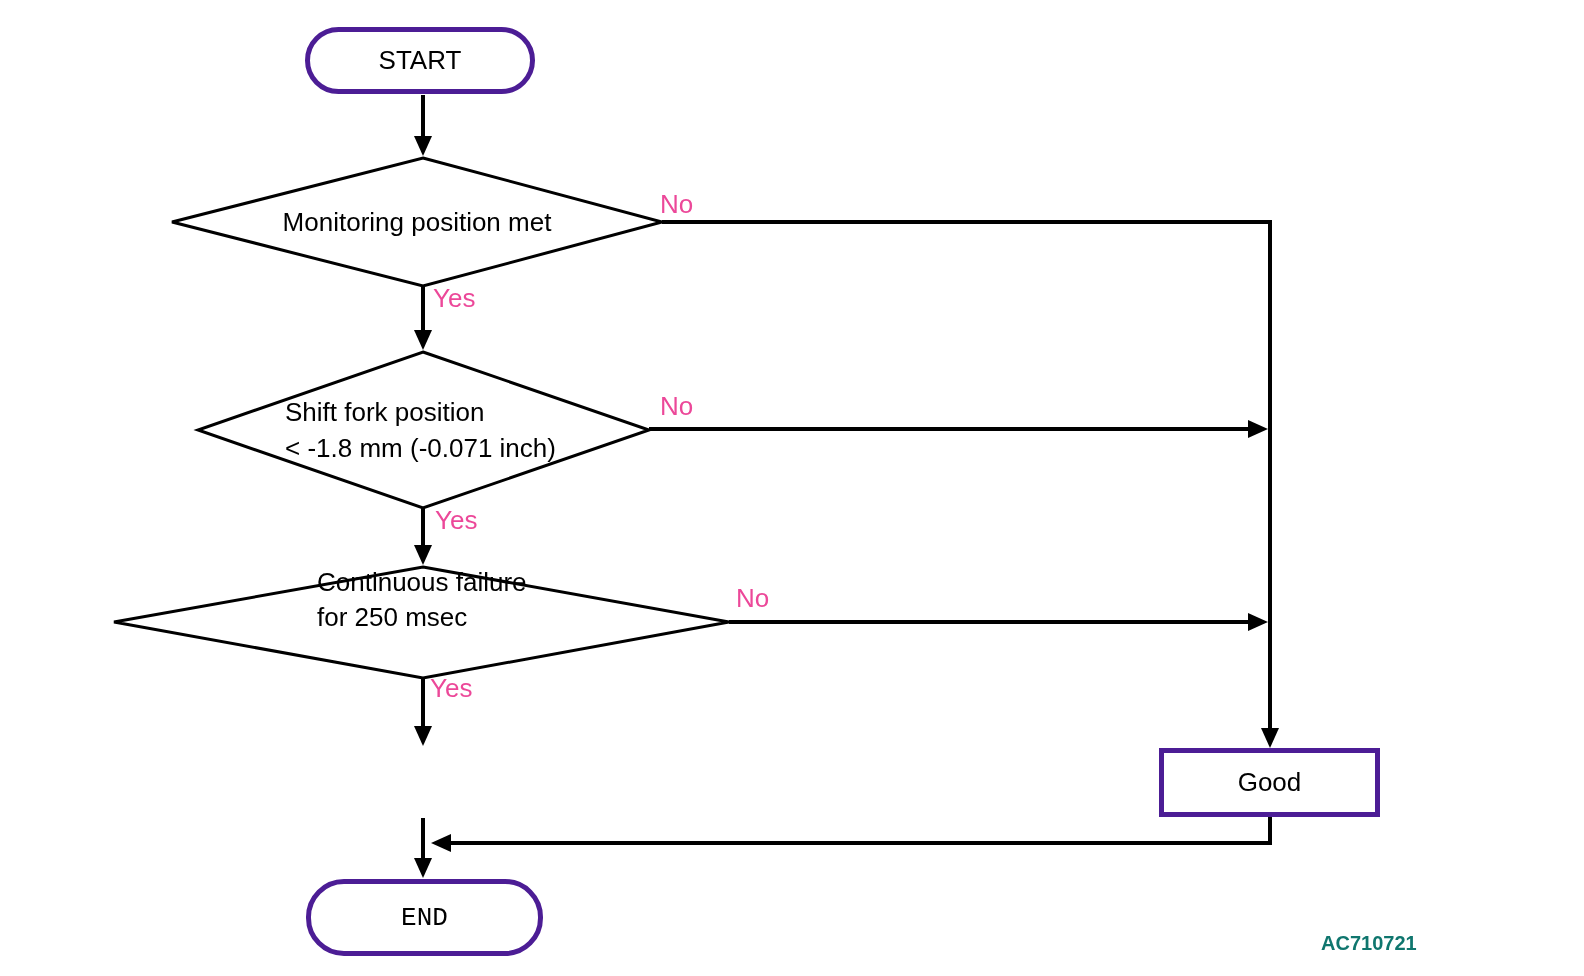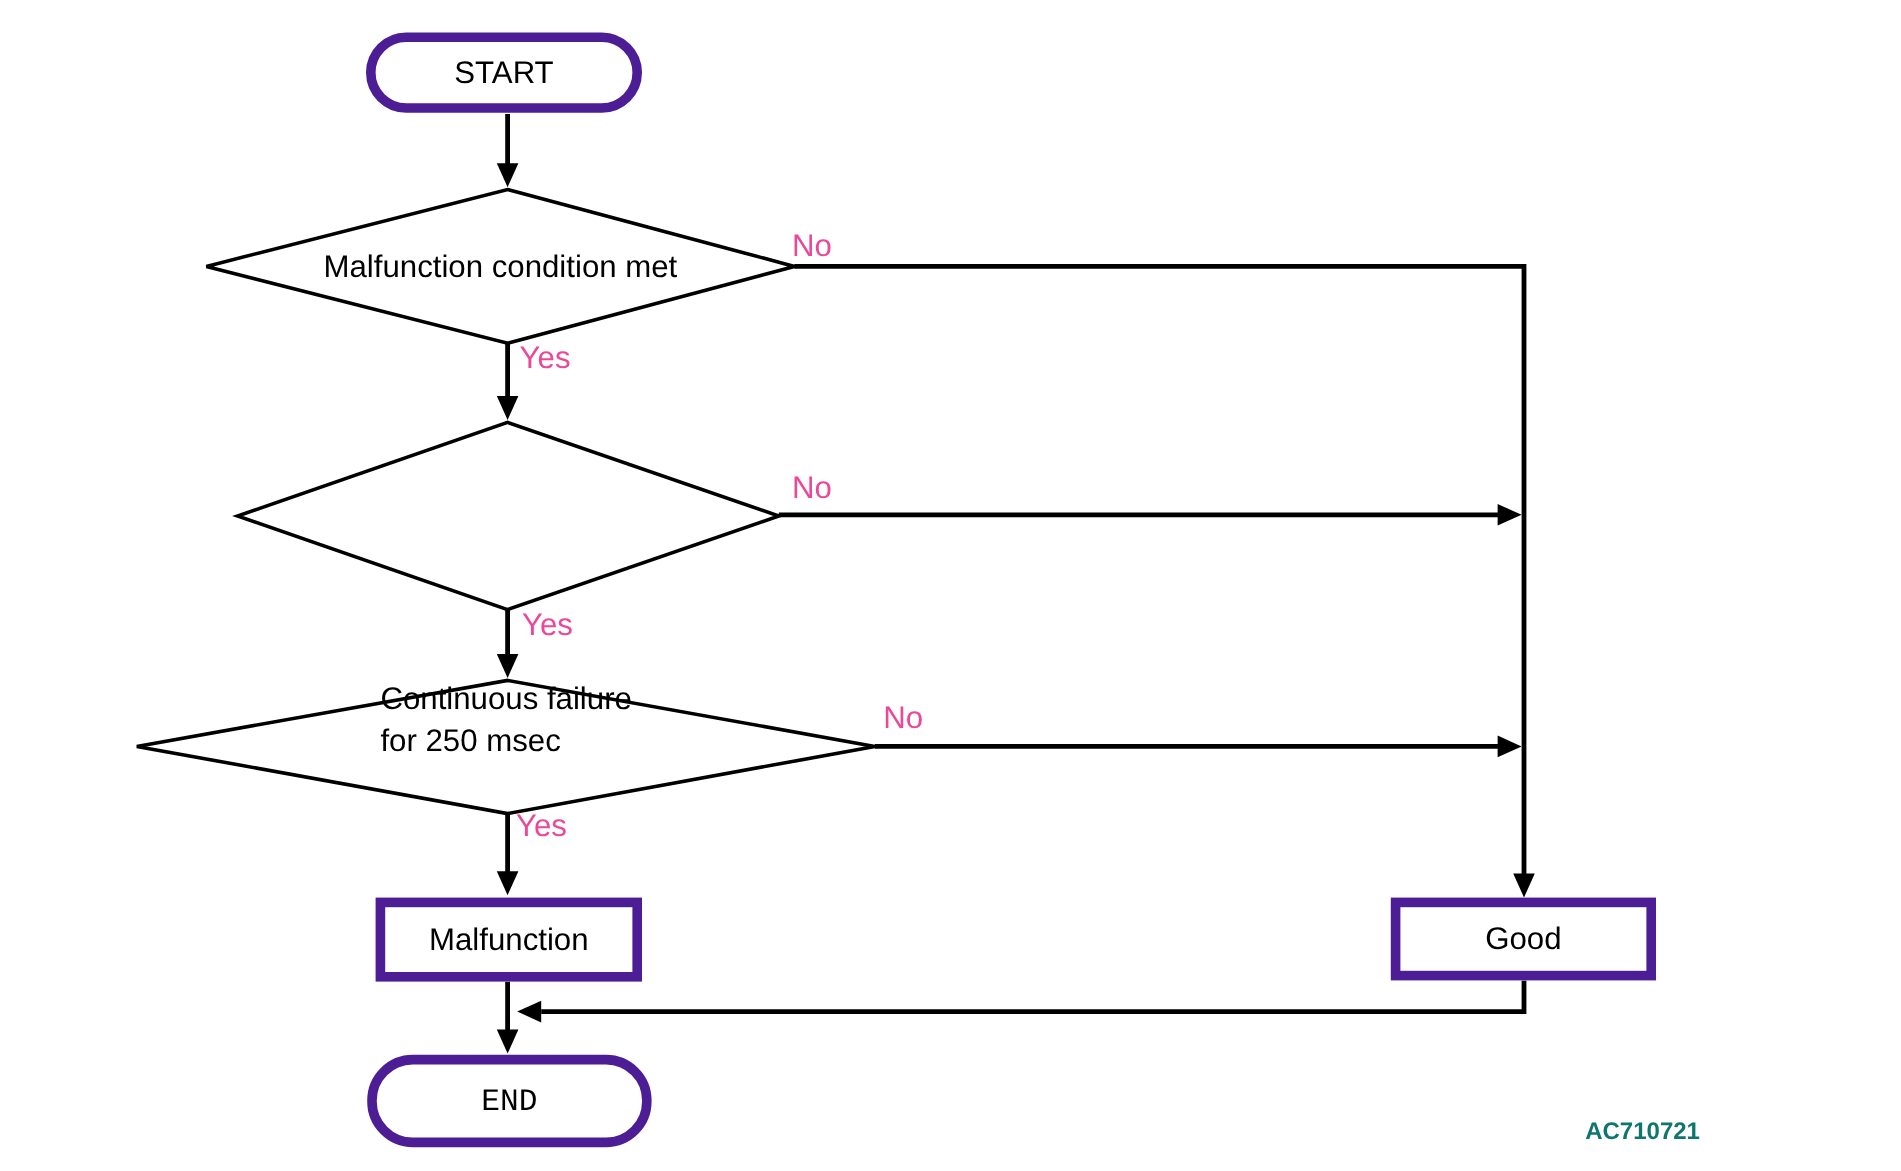--- a/index.html
+++ b/index.html
@@ -21,21 +21,21 @@
   .layer {
     position: absolute;
     left: 0;
     top: 0;
     width: 1584px;
     height: 976px;
   }
   .node {
     position: absolute;
     box-sizing: border-box;
-    border: 8px solid #4c1d95;
+    border: 5px solid #4c1d95;
     background: #ffffff;
     display: flex;
     align-items: center;
     justify-content: center;
     font-size: 26px;
     color: #000000;
     z-index: 2;
   }
   .terminator { border-radius: 38px; }
   .label {
@@ -124,31 +124,32 @@
     <polygon class="arrow" points="431,843 451,834 451,852"></polygon>
 
     <path class="line" d="M423 818 V860"></path>
     <polygon class="arrow" points="423,878 414,858 432,858"></polygon>
   </svg>
 
   <div class="node terminator" style="left:305px; top:27px; width:230px; height:67px; border-radius:34px;">
     <span>START</span>
   </div>
 
-  <div class="diamond-label-center" style="left:172px; top:205px; width:490px; height:34px;">Malfunction condition met</div>
+  <div class="diamond-label-center" style="left:172px; top:205px; width:490px; height:34px;">Monitoring position met</div>
 
+  <div class="diamond-label-left" style="left:285px; top:394px; line-height:36px;">
+    <div>Shift fork position</div>
+    <div>&lt; -1.8 mm (-0.071 inch)</div>
+  </div>
 
   <div class="diamond-label-left" style="left:317px; top:565px; line-height:35px;">
     <div>Continuous failure</div>
     <div>for 250 msec</div>
   </div>
 
-  <div class="node" style="left:313px; top:748px; width:222px; height:70px;">
-    <span>Malfunction</span>
-  </div>
 
   <div class="node" style="left:1159px; top:748px; width:221px; height:69px;">
     <span>Good</span>
   </div>
 
   <div class="node terminator" style="left:306px; top:879px; width:237px; height:77px; border-radius:38px;font-family:Liberation Mono, monospace;">
     <span>END</span>
   </div>
 
   <div class="label" style="left:660px; top:189px;">No</div>

